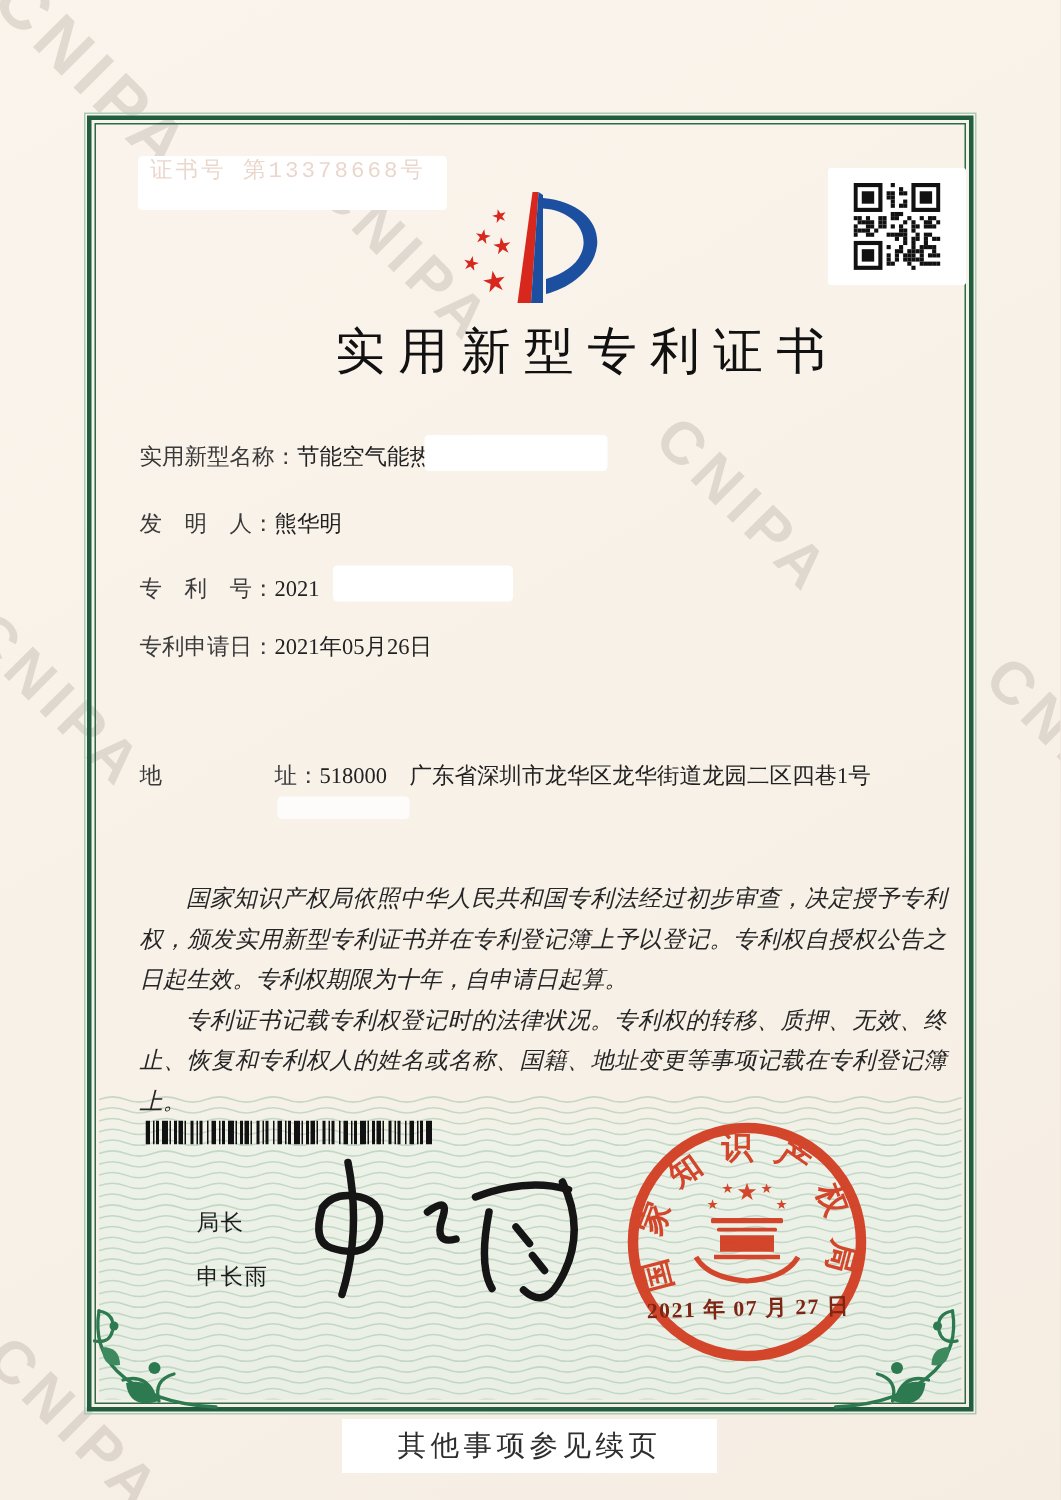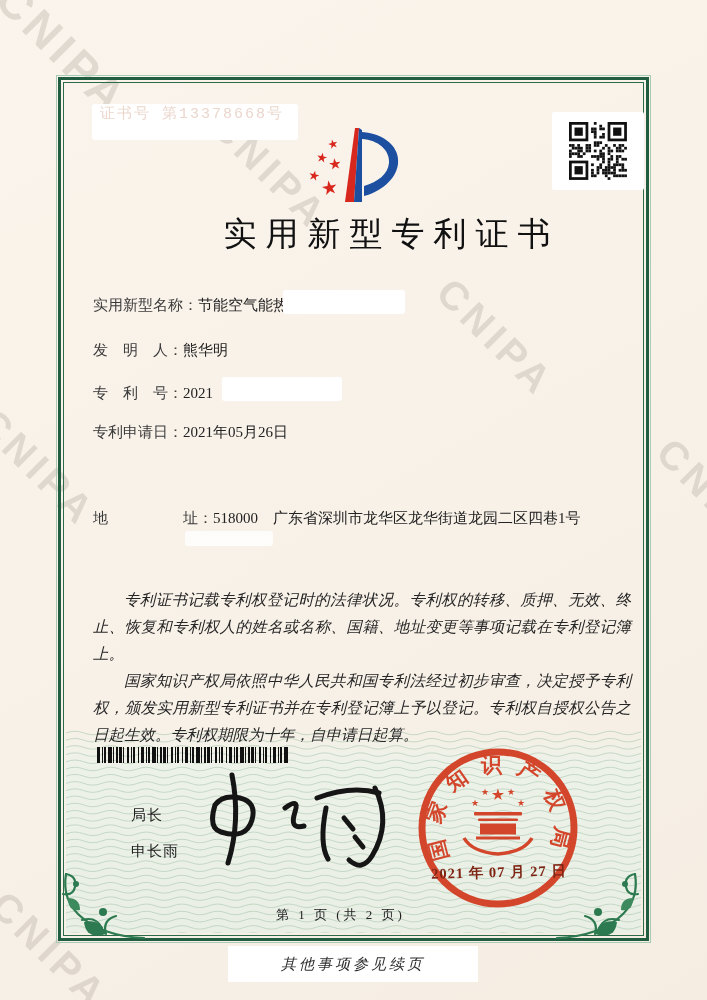--- a/index.html
+++ b/index.html
@@ -34,21 +34,21 @@
   .sig-label{position:absolute;left:100px;z-index:4;font-family:"Liberation Sans","DejaVu Sans",sans-serif;
              font-size:15px;color:#1d1d1d;letter-spacing:1px;margin-left:31px;}
   .signature{position:absolute;left:185px;top:760px;z-index:4;}
   .seal{position:absolute;left:412px;top:742px;z-index:5;opacity:.93;}
   .seal-date{position:absolute;left:424px;top:863px;width:150px;text-align:center;z-index:6;
              font-size:14.5px;font-weight:700;color:#7e2514;letter-spacing:1px;transform:rotate(-1.5deg);}
   .page-num{position:absolute;left:58px;top:906px;width:565px;text-align:center;
             font-size:13px;color:#222;z-index:4;letter-spacing:3px;}
   .note-box{position:absolute;left:228px;top:946px;width:250px;height:36px;background:#fff;
             z-index:3;display:flex;align-items:center;justify-content:center;}
-  .note-box span{font-size:15px;font-style:italic;color:#2e2e2e;letter-spacing:3px;}
+  .note-box span{font-size:19px;color:#2e2e2e;letter-spacing:3px;}
   .ornament{position:absolute;z-index:6;}
   .logo{position:absolute;left:288px;top:112px;z-index:3;}
 </style>
 </head>
 <body>
 
 <div class="page">
 
   <div class="wm" style="left:-20px;top:22px;font-size:46px;">CNIPA</div>
   <div class="wm" style="left:196px;top:148px;font-size:40px;">CNIPA</div>
@@ -259,22 +259,22 @@
   </div>
   <div class="row" style="top:507px">
     <span class="lab">地　　　　　址：</span><span class="val">518000　广东省深圳市龙华区龙华街道龙园二区四巷1号</span>
   </div>
 
   <div class="redact" style="left:283px;top:290px;width:122px;height:24px;"></div>
   <div class="redact" style="left:222px;top:377px;width:120px;height:24px;"></div>
   <div class="redact" style="left:185px;top:531px;width:88px;height:15px;opacity:.8"></div>
 
   <div class="body-text">
+    <p>国家知识产权局依照中华人民共和国专利法经过初步审查，决定授予专利权，颁发实用新型专利证书并在专利登记簿上予以登记。专利权自授权公告之日起生效。专利权期限为十年，自申请日起算。</p>
     <p>专利证书记载专利权登记时的法律状况。专利权的转移、质押、无效、终止、恢复和专利权人的姓名或名称、国籍、地址变更等事项记载在专利登记簿上。</p>
-    <p>国家知识产权局依照中华人民共和国专利法经过初步审查，决定授予专利权，颁发实用新型专利证书并在专利登记簿上予以登记。专利权自授权公告之日起生效。专利权期限为十年，自申请日起算。</p>
   </div>
 
   <svg class="barcode" width="192" height="16">
     <line x1="0" y1="8" x2="192" y2="8" stroke="#111" stroke-width="16" stroke-dasharray="3 2 1 1 2 2 4 1 1 2 2 1 3 1 1 3 2 2 1 1 2 3 1 2"></line>
   </svg>
 
   <div class="sig-label" style="top:806px">局长</div>
   <div class="sig-label" style="top:842px">申长雨</div>
 
   <svg class="signature" width="215" height="115" viewBox="0 0 215 115">
@@ -333,18 +333,17 @@
         <path d="M50 84 q-4-14 10-18"></path>
         <path d="M26 70 q14-4 20 8"></path>
       </g>
       <path d="M28 72 q16-4 22 12 q-20 6-22-12" fill="#2e7a50"></path>
       <path d="M12 48 q12 0 12 12 q-12 2-12-12" fill="#3d8a5e"></path>
       <circle cx="47" cy="62" r="4" fill="#2e7a50"></circle>
       <circle cx="20" cy="34" r="3" fill="#2e7a50"></circle>
     </g>
   </svg>
 
-  <div class="page-num">第 1 页 (共 2 页)</div>
   <div class="note-box">
     <span>其他事项参见续页</span>
   </div>
 
 </div>
 
 </body></html>

